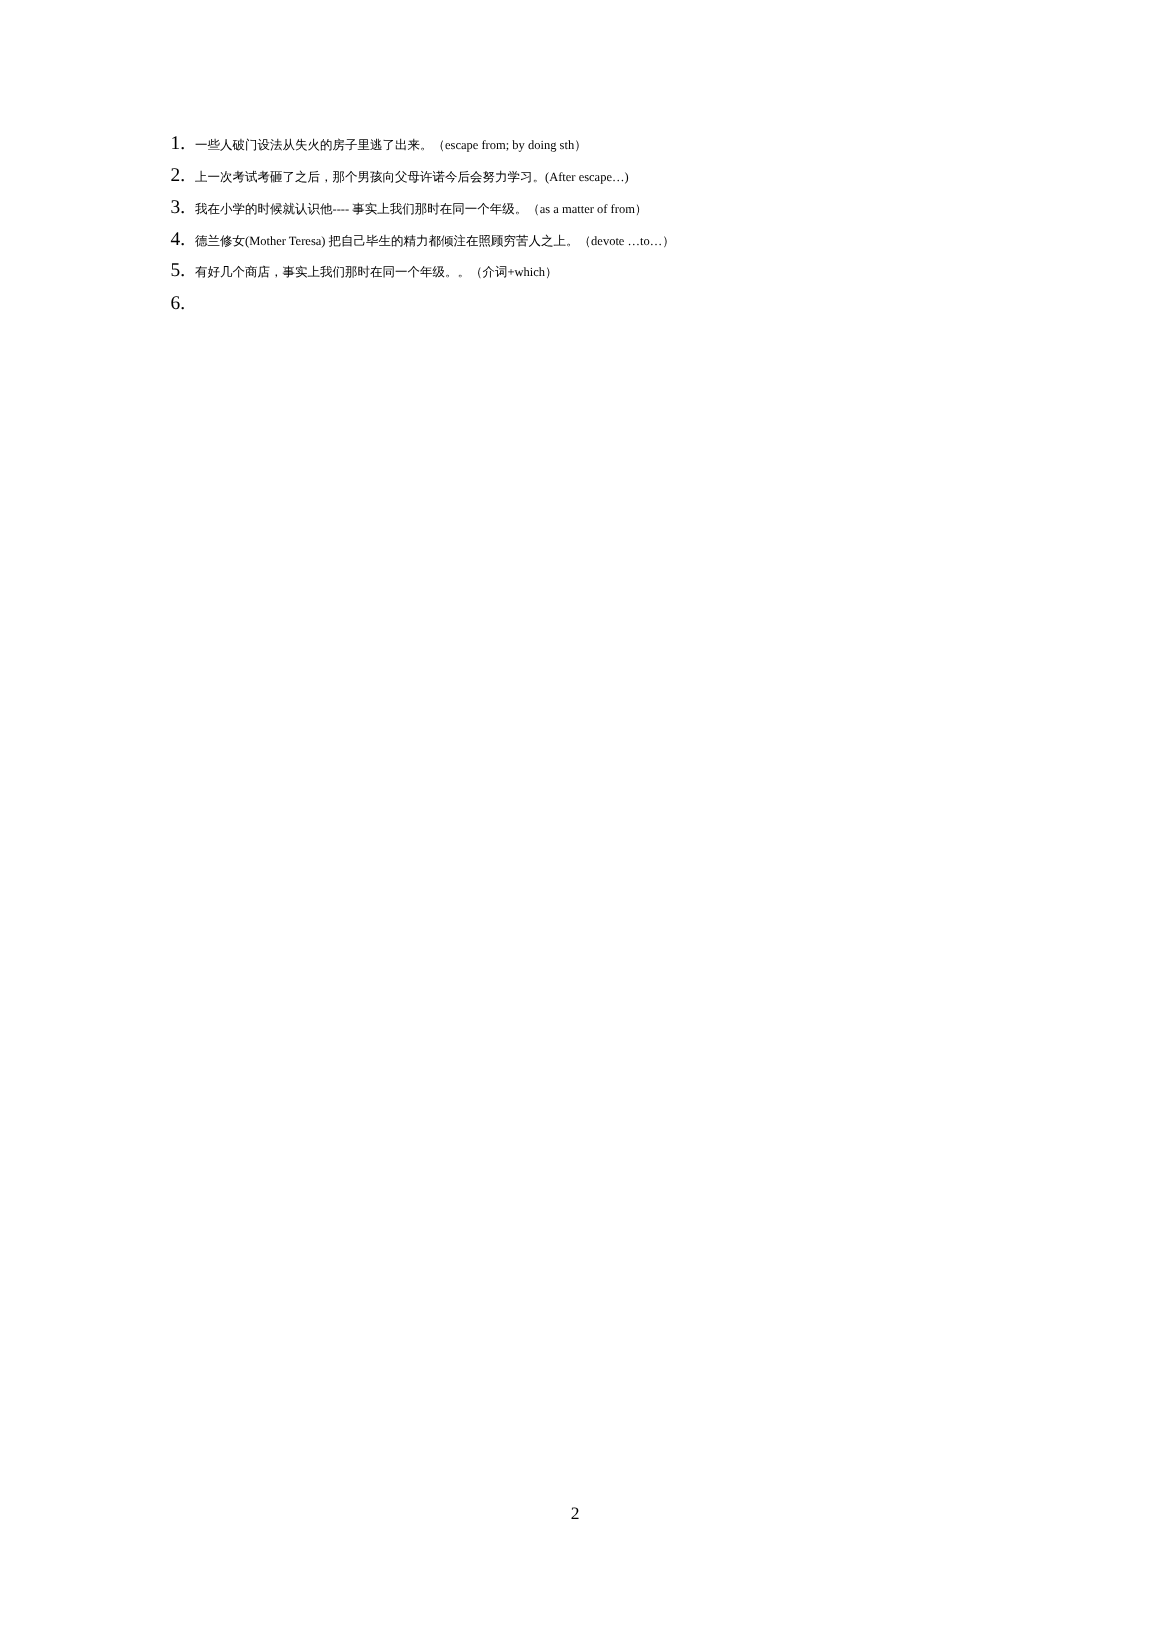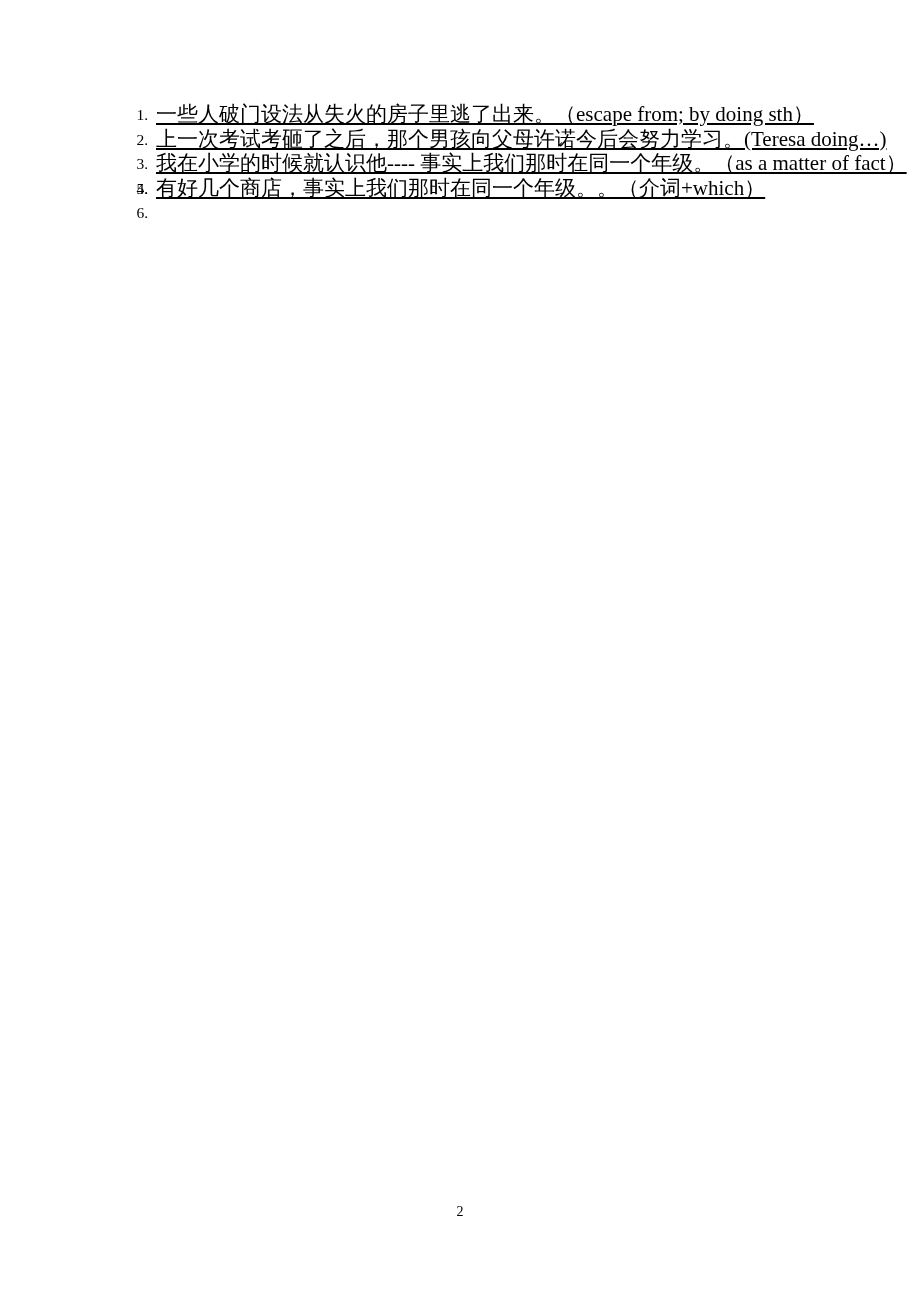--- a/index.html
+++ b/index.html
@@ -47,23 +47,22 @@
     left: 0;
     top: 0;
     width: 20px;
     text-align: right;
     font-size: 15.5px;
     font-family: "Liberation Serif", "DejaVu Serif", serif;
   }
 
   ol.exercise-list > li .item-text {
     display: inline;
-    font-size: 21px;
+    font-size: 10px;
     font-family: "Liberation Serif", "DejaVu Serif", serif;
-    text-decoration: underline;
   }
 
   .page-footer {
     position: absolute;
     left: 0;
     top: 1202px;
     width: 920px;
     text-align: center;
   }
 
@@ -77,27 +76,27 @@
 <body>
 
 <div class="page">
 
   <div class="content-body">
     <ol class="exercise-list">
       <li>
         <span class="item-number">1.</span><span class="item-text">一些人破门设法从失火的房子里逃了出来。（escape from; by doing sth）</span>
       </li>
       <li>
-        <span class="item-number">2.</span><span class="item-text">上一次考试考砸了之后，那个男孩向父母许诺今后会努力学习。(Teresa doing…)</span>
+        <span class="item-number">2.</span><span class="item-text">上一次考试考砸了之后，那个男孩向父母许诺今后会努力学习。(After escape…)</span>
       </li>
       <li>
-        <span class="item-number">3.</span><span class="item-text">我在小学的时候就认识他---- 事实上我们那时在同一个年级。（as a matter of fact）</span>
+        <span class="item-number">3.</span><span class="item-text">我在小学的时候就认识他---- 事实上我们那时在同一个年级。（as a matter of from）</span>
       </li>
       <li>
-        <span class="item-number">4.</span>
+        <span class="item-number">4.</span><span class="item-text">德兰修女(Mother Teresa) 把自己毕生的精力都倾注在照顾穷苦人之上。（devote …to…）</span>
       </li>
       <li>
         <span class="item-number">5.</span><span class="item-text">有好几个商店，事实上我们那时在同一个年级。。（介词+which）</span>
       </li>
       <li>
         <span class="item-number">6.</span>
       </li>
     </ol>
   </div>
 

